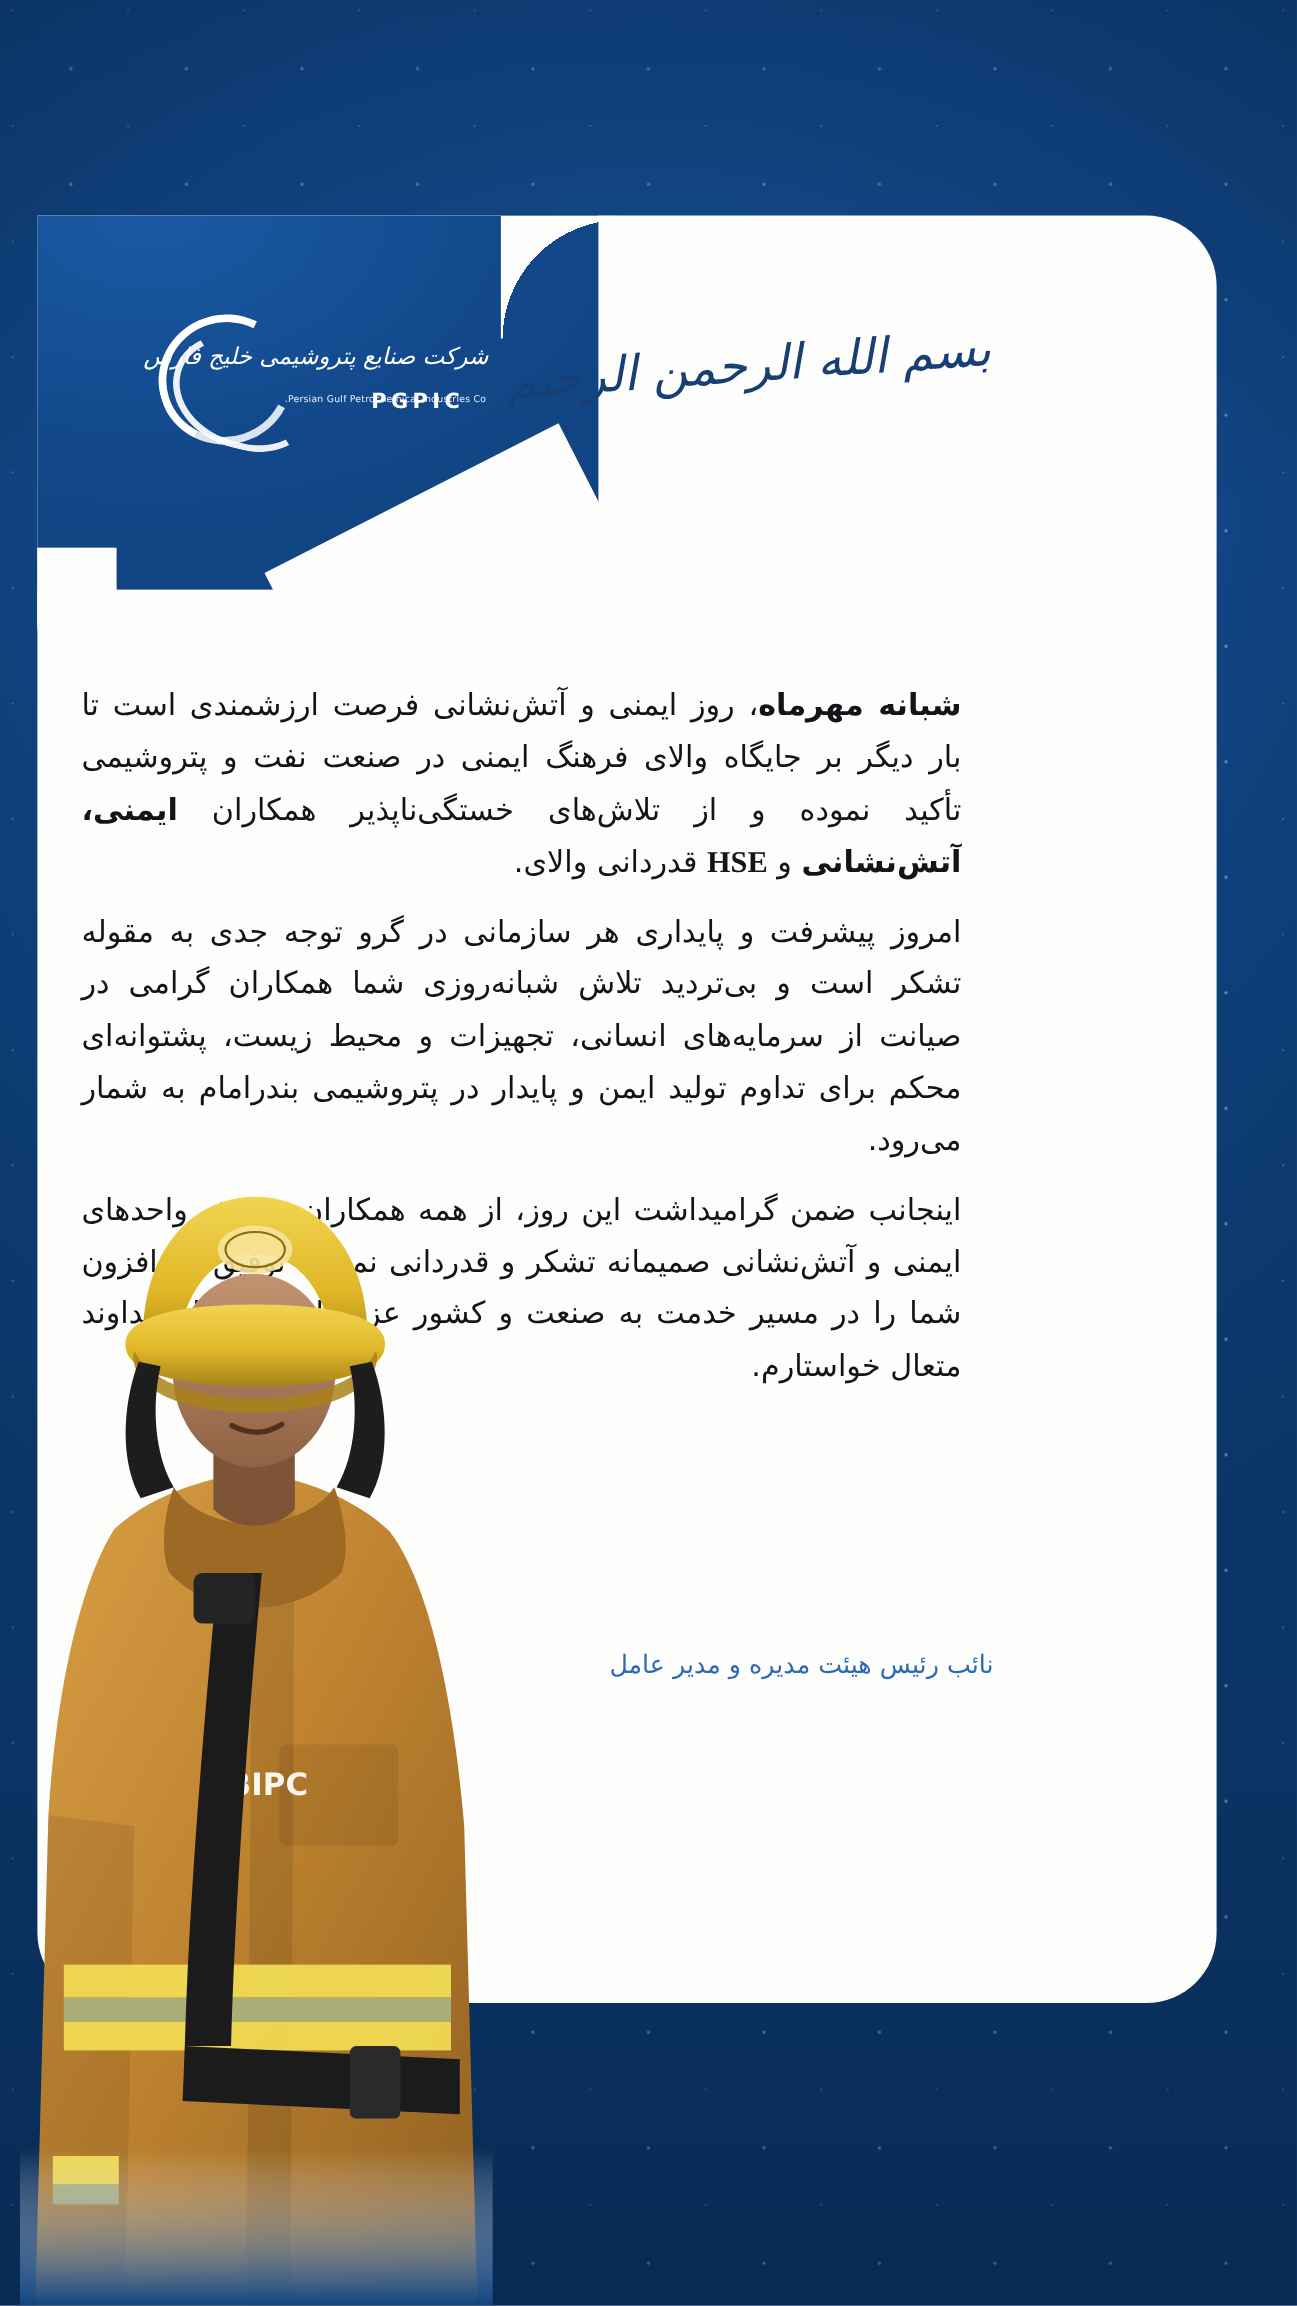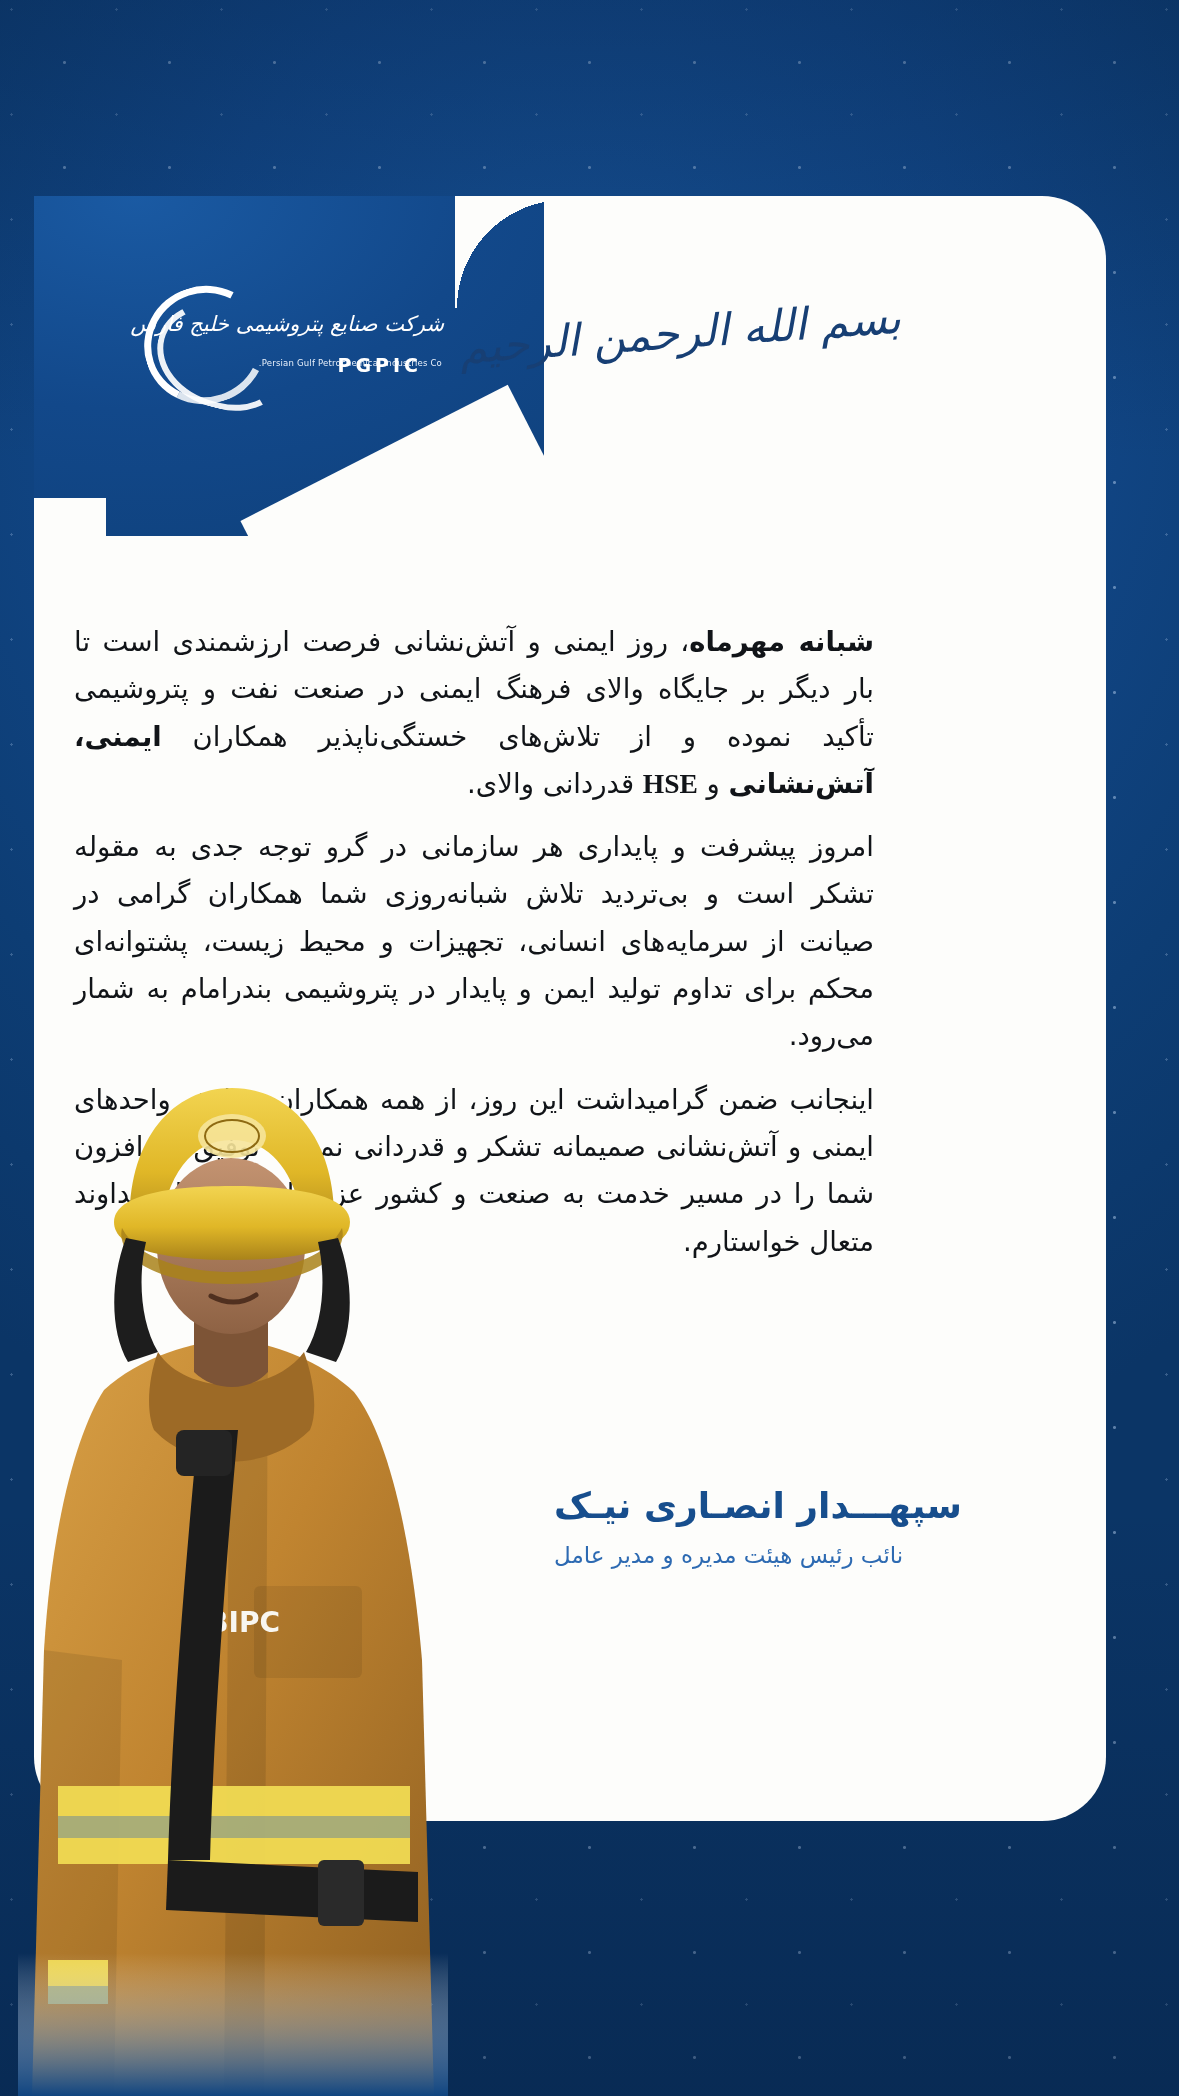--- a/index.html
+++ b/index.html
@@ -184,21 +184,20 @@
   <span>بسم الله الرحمن الرحیم</span>
 </div>
 
 <div id="body" style="color: rgb(17, 20, 24);">
     <p><b>شبانه مهرماه</b><span>، روز ایمنی و آتش‌نشانی فرصت ارزشمندی است تا بار دیگر بر جایگاه والای فرهنگ ایمنی در صنعت نفت و پتروشیمی تأکید نموده و از تلاش‌های خستگی‌ناپذیر همکاران </span><b>ایمنی، آتش‌نشانی</b><span> و </span><b class="lat">HSE</b><span> قدردانی والای.</span></p>
     <p><span>امروز پیشرفت و پایداری هر سازمانی در گرو توجه جدی به مقوله تشکر است و بی‌تردید تلاش شبانه‌روزی شما همکاران گرامی در صیانت از سرمایه‌های انسانی، تجهیزات و محیط زیست، پشتوانه‌ای محکم برای تداوم تولید ایمن و پایدار در پتروشیمی بندرامام به شمار می‌رود.</span></p>
     <p><span>اینجانب ضمن گرامیداشت این روز، از همه همکاران پرتلاش واحدهای ایمنی و آتش‌نشانی صمیمانه تشکر و قدردانی نموده، توفیق روزافزون شما را در مسیر خدمت به صنعت و کشور عزیزمان از درگاه خداوند متعال خواستارم.</span></p>
   </div>
 
 <div id="sig">
-  <div id="sig-name" style="color: rgb(23, 78, 141);">سپهـــدار انصـاری نیـک</div>
   <div id="sig-title" style="color: rgb(45, 106, 178);">نائب رئیس هیئت مدیره و مدیر عامل</div>
 </div>
 
 <svg id="ff" viewBox="0 0 430 1136" xmlns="http://www.w3.org/2000/svg">
   <defs>
     <linearGradient id="coat" x1="0" y1="0" x2="1" y2="1">
       <stop offset="0%" stop-color="#d8a046"></stop>
       <stop offset="45%" stop-color="#c08430"></stop>
       <stop offset="100%" stop-color="#8e5f21"></stop>
     </linearGradient>

